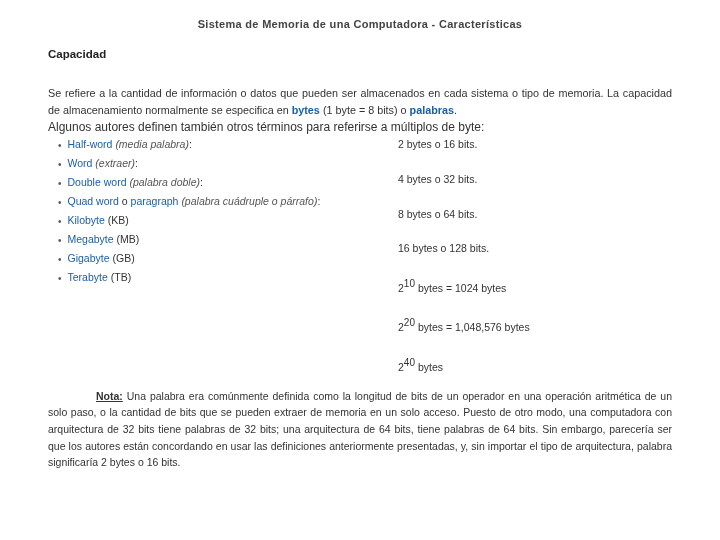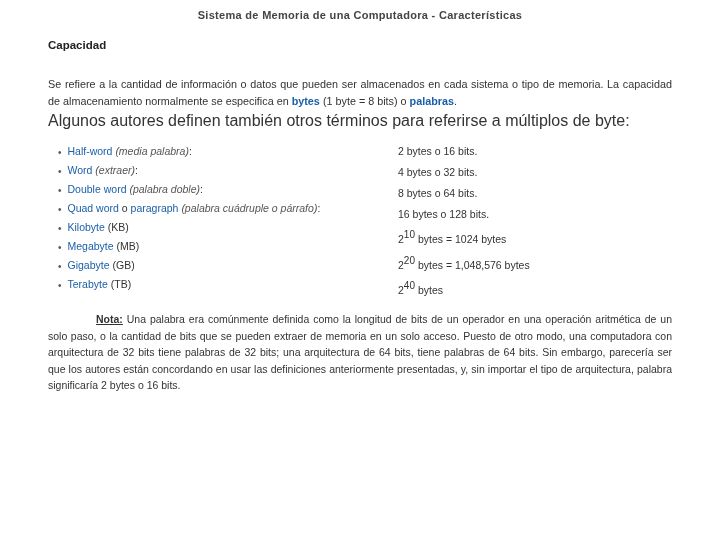--- a/index.html
+++ b/index.html
@@ -12,21 +12,21 @@
       height: 540px;
       background: #ffffff;
       font-family: Arial, sans-serif;
       font-size: 11px;
       color: #333;
       overflow: hidden;
     }
     .page {
       width: 720px;
       height: 436px;
-      padding: 9px 48px 18px 48px;
+      padding: 18px 48px 18px 48px;
       position: relative;
     }
     .page-title {
       text-align: center;
       font-size: 11px;
       font-weight: bold;
       color: #444;
       margin-bottom: 18px;
       letter-spacing: 0.3px;
     }
@@ -40,41 +40,40 @@
       font-size: 10.8px;
       line-height: 1.55;
       color: #333;
       text-align: justify;
     }
     .intro-text .highlight {
       color: #1a5fa8;
       font-weight: bold;
     }
     .sub-intro {
-      font-size: 16px;
+      font-size: 12px;
       line-height: 1.55;
       color: #333;
-      margin-bottom: 10px;
     }
     .items-table {
       display: flex;
       gap: 30px;
       margin-bottom: 13px;
       margin-left: 10px;
     }
     .items-left {
       display: flex;
       flex-direction: column;
       gap: 3px;
       min-width: 310px;
     }
     .items-right {
       display: flex;
       flex-direction: column;
-      gap: 5px;
+      gap: 19px;
     }
     .item-row {
       display: flex;
       align-items: flex-start;
       font-size: 10.5px;
       line-height: 1.5;
       color: #333;
     }
     .item-bullet {
       margin-right: 6px;

